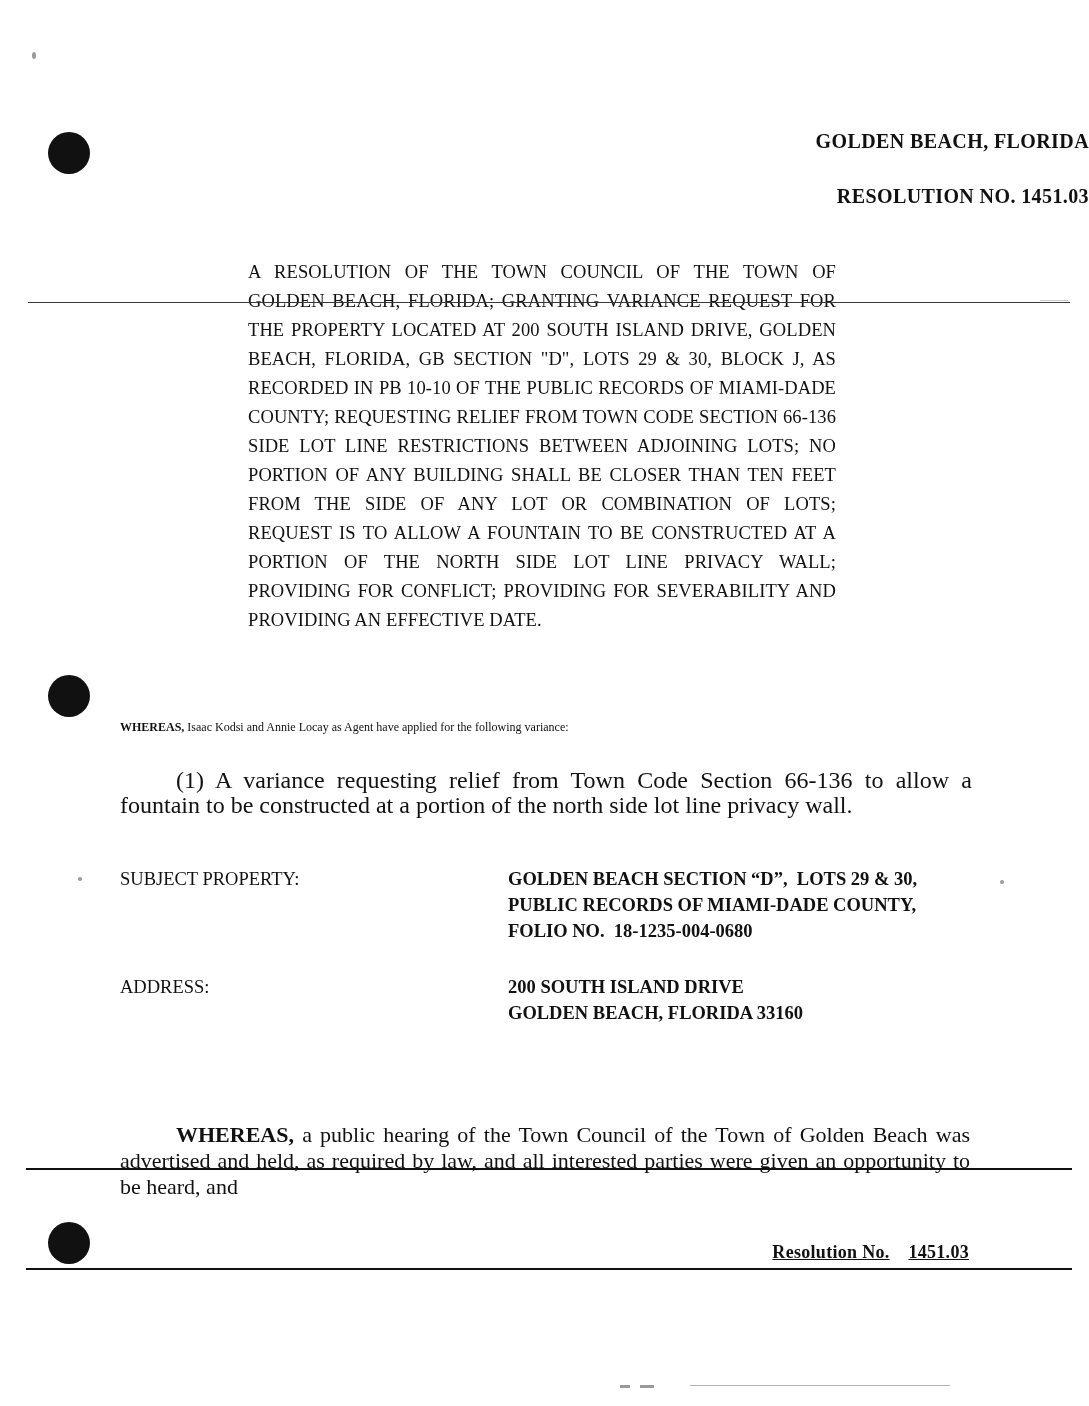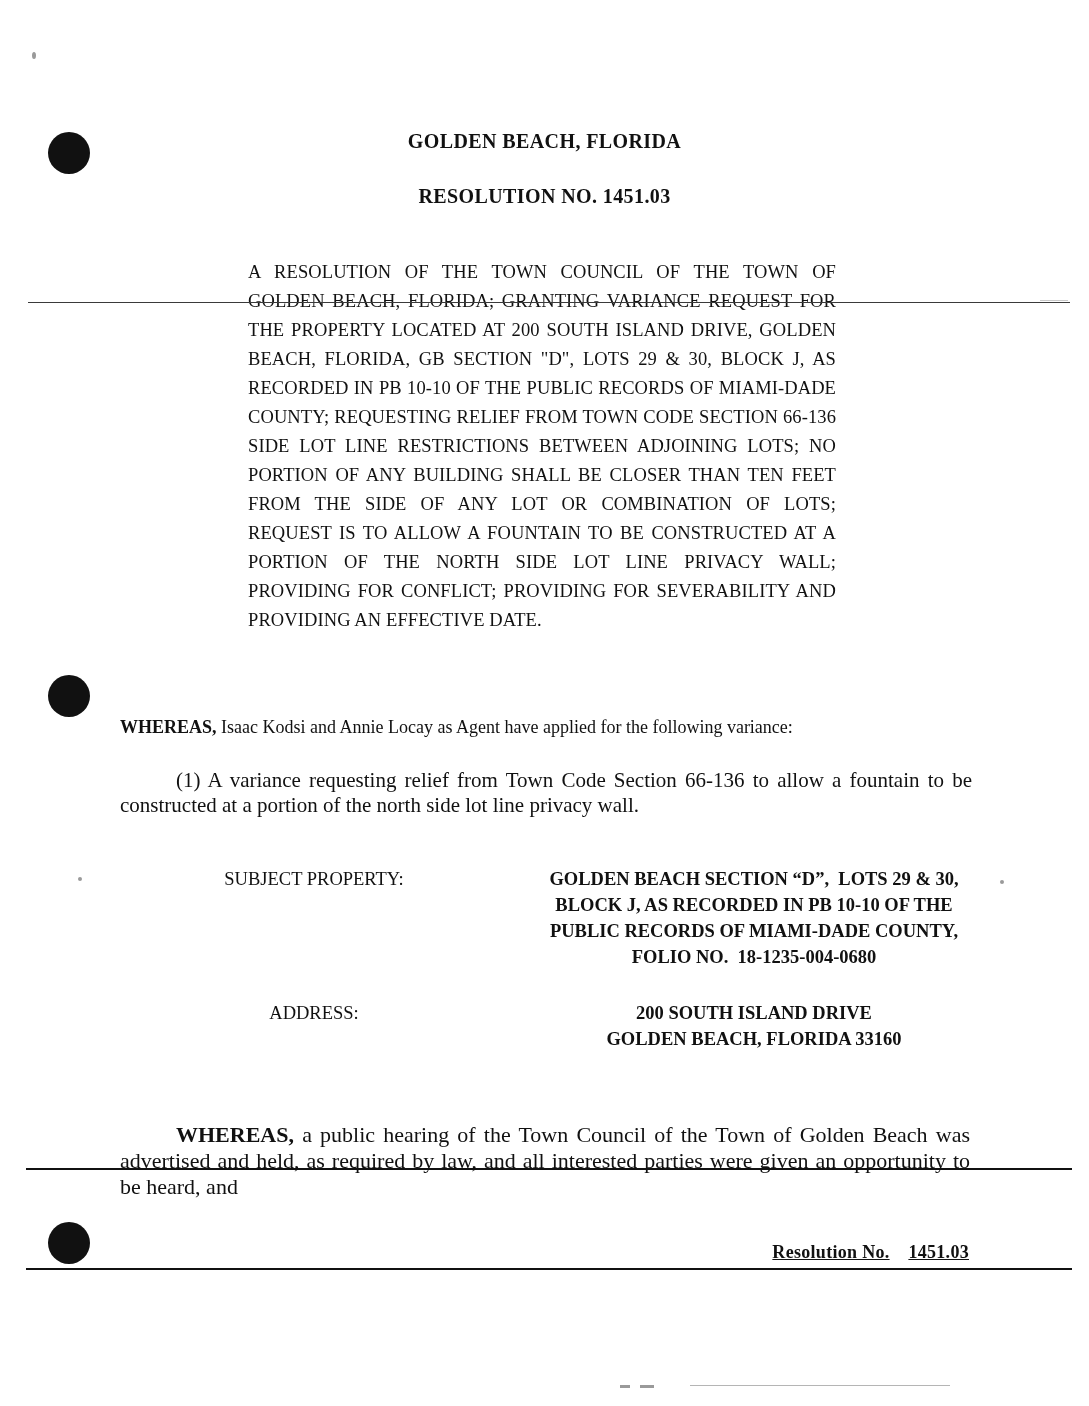--- a/index.html
+++ b/index.html
@@ -34,21 +34,21 @@
     left: 0; top: 0;
     width: 1089px;
     height: 1406px;
   }
 
   .title-block {
     position: absolute;
     left: 0;
     top: 130px;
     width: 1089px;
-    text-align: center;
+    text-align: right;
   }
   .doc-title {
     font-weight: bold;
     font-size: 20px;
     letter-spacing: 0.4px;
   }
   .doc-subtitle {
     font-weight: bold;
     font-size: 20px;
     letter-spacing: 0.4px;
@@ -75,48 +75,47 @@
     width: 1042px;
     height: 1px;
     background: #3a3a3a;
   }
 
   .whereas-1 {
     position: absolute;
     left: 120px;
     top: 715px;
     width: 850px;
-    font-size: 18px;
+    font-size: 12px;
     line-height: 24px;
   }
   .whereas-1 b { font-weight: bold; }
 
   .item-1 {
     position: absolute;
     left: 120px;
     top: 768px;
     width: 852px;
-    font-size: 21px;
+    font-size: 24px;
     line-height: 25px;
     text-align: justify;
   }
   .item-1 .indent { padding-left: 56px; display: inline; }
 
   .fields {
     position: absolute;
     left: 120px;
     top: 866px;
     width: 880px;
     font-size: 18.5px;
     line-height: 26px;
   }
   .field-row {
     display: flex;
     margin-bottom: 30px;
-    text-align: center;
   }
   .field-label {
     width: 388px;
     flex: 0 0 388px;
   }
   .field-value {
     flex: 1 1 auto;
   }
   .field-value div { white-space: pre; font-weight: bold; }
 
@@ -207,21 +206,20 @@
 
     <div class="item-1">
       <span class="indent">(1)  A variance requesting relief from Town Code Section 66-136 to allow a fountain to be constructed at a portion of the north side lot line privacy wall.</span>
     </div>
 
     <div class="fields">
       <div class="field-row">
         <div class="field-label">SUBJECT PROPERTY:</div>
         <div class="field-value">
           <div>GOLDEN BEACH SECTION “D”,  LOTS 29 &amp; 30,</div>
-          <div>BLOCK J, AS RECORDED IN PB 10-10 OF THE</div>
           <div>PUBLIC RECORDS OF MIAMI-DADE COUNTY,</div>
           <div>FOLIO NO.  18-1235-004-0680</div>
         </div>
       </div>
       <div class="field-row">
         <div class="field-label">ADDRESS:</div>
         <div class="field-value">
           <div>200 SOUTH ISLAND DRIVE</div>
           <div>GOLDEN BEACH, FLORIDA 33160</div>
         </div>

